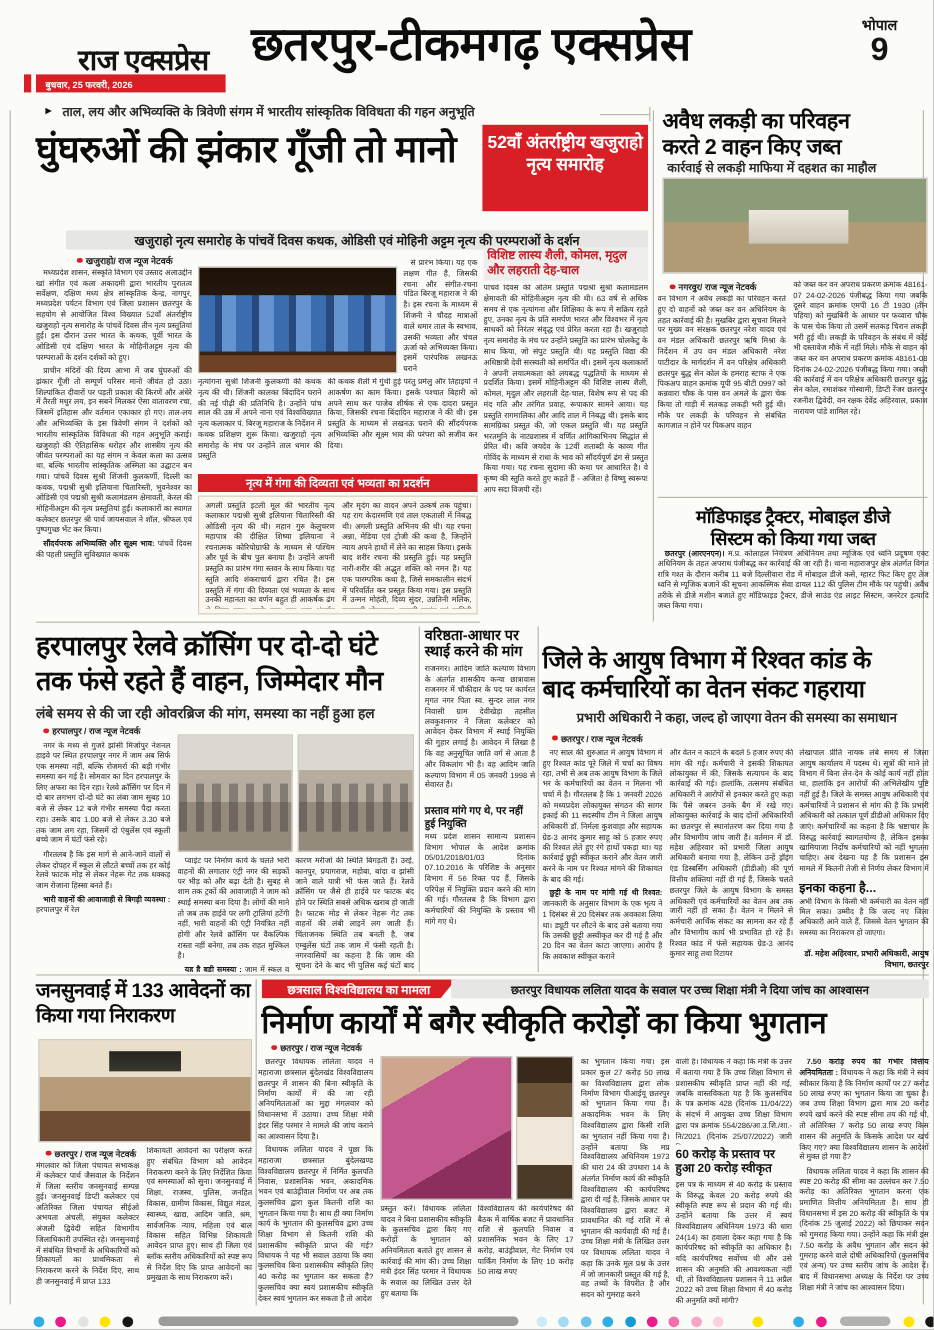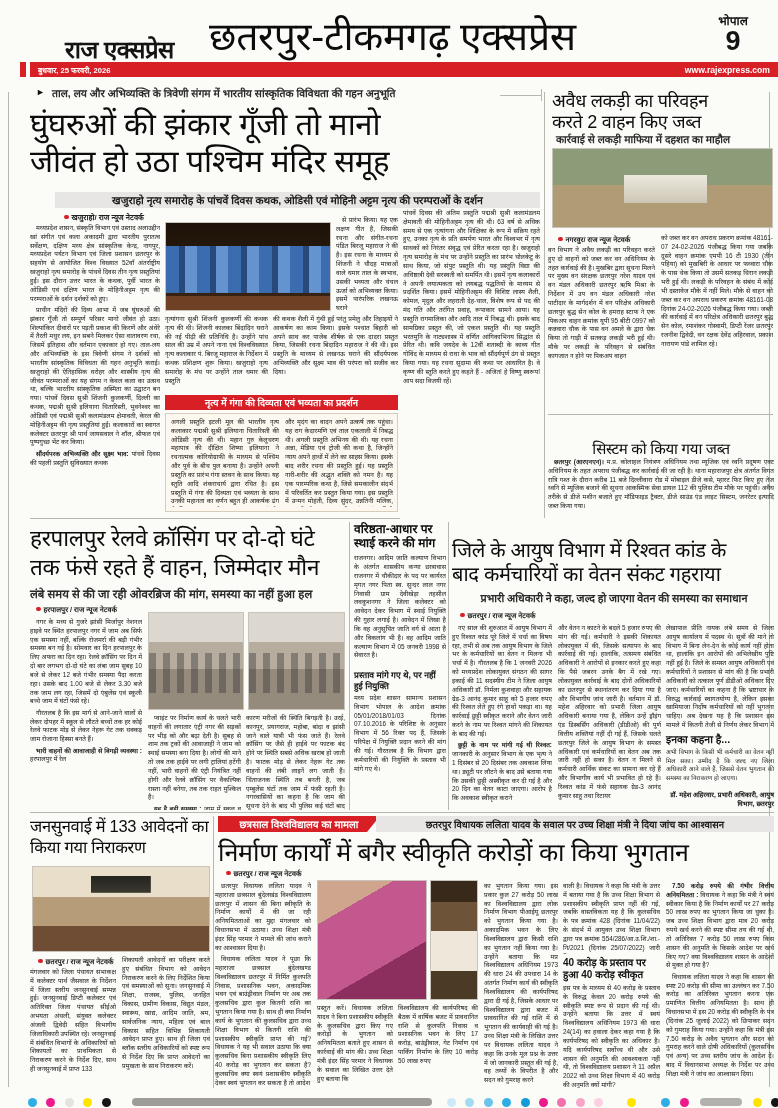--- a/index.html
+++ b/index.html
@@ -1,19 +1,19 @@
 <!DOCTYPE html>
 <html><head>
 <meta charset="utf-8">
 <style>
   html,body{margin:0;padding:0;background:#9a9a9a;}
   .page{position:relative;width:778px;height:1108px;margin:0 auto;background:#fbfbf8;
         font-family:"Liberation Sans","DejaVu Sans",sans-serif;color:#141414;overflow:hidden;}
   .abs{position:absolute;}
-  .hl{font-weight:400;color:#0c0c0c;white-space:nowrap;letter-spacing:-.3px;}
+  .hl{font-weight:700;color:#0c0c0c;white-space:nowrap;letter-spacing:-.3px;}
   .bt{font-size:6.4px;line-height:1.38;text-align:justify;color:#1c1c1c;overflow:hidden;}
   .bt p{margin:0 0 2.5px 0;text-indent:6px;}
   .bt .lead-in{font-weight:bold;}
   .byline{display:flex;align-items:center;gap:3px;font-size:7.6px;font-weight:bold;color:#222;}
   .dot{width:4.5px;height:4.5px;border-radius:50%;background:#d81f26;flex:0 0 auto;}
   .redbar{background:#d81f26;color:#fff;font-weight:bold;display:flex;align-items:center;}
   .graybar{background:#e7e6e4;color:#1b1b1b;font-weight:bold;display:flex;align-items:center;justify-content:center;}
   .rule{position:absolute;background:#b9b6b0;}
   .photo{position:absolute;border:1px solid #c8c4bc;box-sizing:border-box;}
   .ph-dancers{background:
@@ -39,53 +39,51 @@
 <body>
 
 <div class="page">
 
   <div class="abs" style="left:20px;top:62px;width:6px;height:15px;background:#d81f26;"></div>
   <div class="abs" style="left:40px;top:32px;font-size:24px;font-weight:800;letter-spacing:-.5px;margin-left:25px;">राज एक्सप्रेस</div>
   <div class="abs redbar" style="left:30px;top:62px;width:150px;height:15px;font-size:7.6px;padding-left:8px;">बुधवार, 25 फरवरी, 2026</div>
   <div class="abs hl" style="left:170px;top:8px;width:445px;text-align:center;font-size:39px;">छतरपुर-टीकमगढ़ एक्सप्रेस</div>
   <div class="abs" style="left:700px;top:12px;width:66px;text-align:center;font-size:12px;font-weight:800;">भोपाल</div>
   <div class="abs" style="left:700px;top:26px;width:66px;text-align:center;font-size:27px;font-weight:800;">9</div>
-  <div class="abs redbar" style="left:186px;top:62px;width:584px;height:15px;font-size:8.6px;justify-content:flex-end;padding-right:8px;">
-    <span>www.rajexpress.com</span>
-  </div>
 
   <div class="rule" style="left:8px;top:92px;width:1px;height:995px;"></div>
   <div class="rule" style="left:769px;top:92px;width:1px;height:995px;"></div>
 
   <div class="abs" style="left:36px;top:87px;font-size:9px;color:#111;">►</div>
   <div class="abs" style="left:52px;top:86px;font-size:10.5px;font-weight:bold;color:#2b2b2b;text-align:right;">ताल, लय और अभिव्यक्ति के त्रिवेणी संगम में भारतीय सांस्कृतिक विविधता की गहन अनुभूति</div>
   <div class="rule" style="left:500px;top:95px;width:42px;height:1px;"></div>
   <div class="rule" style="left:541px;top:89px;width:1px;height:12px;"></div>
 
   <div class="abs hl" style="left:30px;top:102px;font-size:31px;">घुंघरुओं की झंकार गूँजी तो मानो</div>
-  <div class="abs hl" style="left:30px;top:139px;font-size:31px;">जीवंत हो उठा पश्चिम मंदिर समूह</div>
+  <div class="abs badge" style="left:402px;top:104px;width:138px;height:72px;font-size:14.5px;line-height:1.3;padding-top:6px;box-sizing:border-box;">52वाँ अंतर्राष्ट्रीय खजुराहो नृत्य समारोह</div>
   <div class="abs graybar" style="left:55px;top:192px;width:485px;height:16px;font-size:10.5px;">खजुराहो नृत्य समारोह के पांचवें दिवस कथक, ओडिसी एवं मोहिनी अट्टम नृत्य की परम्पराओं के दर्शन</div>
   <div class="abs byline" style="left:64px;top:212px;">
     <span class="dot"></span>
     <span>खजुराहो/ राज न्यूज नेटवर्क</span>
   </div>
 
   <div class="abs bt" style="left:30px;top:224px;width:130px;height:288px;">
     <p>मध्यप्रदेश शासन, संस्कृति विभाग एवं उस्ताद अलाउद्दीन खां संगीत एवं कला अकादमी द्वारा भारतीय पुरातत्व सर्वेक्षण, दक्षिण मध्य क्षेत्र सांस्कृतिक केन्द्र, नागपुर, मध्यप्रदेश पर्यटन विभाग एवं जिला प्रशासन छतरपुर के सहयोग से आयोजित विश्व विख्यात 52वाँ अंतर्राष्ट्रीय खजुराहो नृत्य समारोह के पांचवें दिवस तीन नृत्य प्रस्तुतियां हुईं। इस दौरान उत्तर भारत के कथक, पूर्वी भारत के ओडिसी एवं दक्षिण भारत के मोहिनीअट्टम नृत्य की परम्पराओं के दर्शन दर्शकों को हुए।</p>
     <p>प्राचीन मंदिरों की दिव्य आभा में जब घुंघरुओं की झंकार गूँजी तो सम्पूर्ण परिसर मानो जीवंत हो उठा। शिल्पांकित दीवारों पर पड़ती प्रकाश की किरणें और अंधेरे में तैरती मधुर लय, इन सबने मिलकर ऐसा वातावरण रचा, जिसमें इतिहास और वर्तमान एकाकार हो गए। ताल-लय और अभिव्यक्ति के इस त्रिवेणी संगम ने दर्शकों को भारतीय सांस्कृतिक विविधता की गहन अनुभूति कराई। खजुराहो की ऐतिहासिक धरोहर और शास्त्रीय नृत्य की जीवंत परम्पराओं का यह संगम न केवल कला का उत्सव था, बल्कि भारतीय सांस्कृतिक अस्मिता का उद्घाटन बन गया। पांचवें दिवस सुश्री शिंजनी कुलकर्णी, दिल्ली का कथक, पद्मश्री सुश्री इलियाना चितारिस्ती, भुवनेश्वर का ओडिसी एवं पद्मश्री सुश्री कलामंडलम क्षेमावती, केरल की मोहिनीअट्टम की नृत्य प्रस्तुतियां हुईं। कलाकारों का स्वागत कलेक्टर छतरपुर श्री पार्थ जायसवाल ने शॉल, श्रीफल एवं पुष्पगुच्छ भेंट कर किया।</p>
     <p><span class="lead-in">सौंदर्यपरक अभिव्यक्ति और सूक्ष्म भाव:</span> <span>पांचवें दिवस की पहली प्रस्तुति सुविख्यात कथक</span></p>
   </div>
 
   <div class="photo ph-dancers" style="left:165px;top:222px;width:166px;height:89px;"></div>
 
   <div class="abs bt" style="left:336px;top:216px;width:62px;height:176px;">
     <p>से प्रारंभ किया। यह एक लक्षण गीत है, जिसकी रचना और संगीत-रचना पंडित बिरजू महाराज ने की है। इस रचना के माध्यम से शिंजनी ने चौदह मात्राओं वाले धमार ताल के स्वभाव, उसकी भव्यता और चंचल ऊर्जा को अभिव्यक्त किया। इसमें पारंपरिक लखनऊ घराने</p>
   </div>
 
   <div class="abs" style="left:403px;top:206px;width:137px;">
+    <div style="background:#efeeec;padding:2px 3px;font-size:10px;font-weight:800;color:#c41e25;line-height:1.2;">विशिष्ट लास्य शैली, कोमल, मृदुल और लहराती देह-चाल</div>
     <div class="bt" style="width:137px;height:268px;margin-top:3px;">पांचवें दिवस की अंतिम प्रस्तुति पद्मश्री सुश्री कलामंडलम क्षेमावती की मोहिनीअट्टम नृत्य की थी। 63 वर्ष से अधिक समय से एक नृत्यांगना और शिक्षिका के रूप में सक्रिय रहते हुए, उनका नृत्य के प्रति समर्पण भारत और विश्वभर में नृत्य साधकों को निरंतर संवृद्ध एवं प्रेरित करता रहा है। खजुराहो नृत्य समारोह के मंच पर उन्होंने प्रस्तुति का प्रारंभ चोलकेटु के साथ किया, जो संपुट प्रस्तुति थी। यह प्रस्तुति विद्या की अधिष्ठात्री देवी सरस्वती को समर्पित थी। इसमें नृत्य कलाकारों ने अपनी लयात्मकता को लयबद्ध पद्धतियों के माध्यम से प्रदर्शित किया। इसमें मोहिनीअट्टम की विशिष्ट लास्य शैली, कोमल, मृदुल और लहराती देह-चाल, विशेष रूप से पद की मंद गति और तरंगित प्रवाह, रूपाकार सामने आया। यह प्रस्तुति रागमालिका और आदि ताल में निबद्ध थी। इसके बाद सामग्रिका प्रस्तुत की, जो एकल प्रस्तुति थी। यह प्रस्तुति भरतमुनि के नाट्यशास्त्र में वर्णित आंगिकाभिनय सिद्धांत से प्रेरित थी। कवि जयदेव के 12वीं शताब्दी के काव्य गीत गोविंद के माध्यम से राधा के भाव को सौंदर्यपूर्ण ढंग से प्रस्तुत किया गया। यह रचना सुदामा की कथा पर आधारित है। वे कृष्ण की स्तुति करते हुए कहते हैं - अजित! हे विष्णु स्वरूप! आप सदा विजयी रहें।</div>
   </div>
 
   <div class="abs bt" style="left:165px;top:315px;width:103px;height:77px;">नृत्यांगना सुश्री शिंजनी कुलकर्णी की कथक नृत्य की थी। शिंजनी कालका बिंदादिन घराने की नई पीढ़ी की प्रतिनिधि है। उन्होंने पांच साल की उम्र में अपने नाना एवं विश्वविख्यात नृत्य कलाकार पं. बिरजू महाराज के निर्देशन में कथक प्रशिक्षण शुरू किया। खजुराहो नृत्य समारोह के मंच पर उन्होंने ताल धमार की प्रस्तुति</div>
   <div class="abs bt" style="left:273px;top:315px;width:125px;height:77px;">की कथक शैली में गुंथी हुई परंतु प्रमेलु और तिहाइयों ने आकर्षण का काम किया। इसके पश्चात बिहारी को अपने साथ कर पाजेब शीर्षक से एक दादरा प्रस्तुत किया, जिसकी रचना बिंदादिन महाराज ने की थी। इस प्रस्तुति के माध्यम से लखनऊ घराने की सौंदर्यपरक अभिव्यक्ति और सूक्ष्म भाव की परंपरा को सजीव कर दिया।</div>
 
   <div class="abs redbar" style="left:165px;top:395px;width:233px;height:15px;font-size:9.5px;justify-content:center;">नृत्य में गंगा की दिव्यता एवं भव्यता का प्रदर्शन</div>
   <div class="abs" style="left:165px;top:413px;width:233px;height:99px;border:1px solid #d8cdbb;background:#fdf8ef;box-sizing:border-box;">
     <div class="bt" style="position:absolute;left:5px;top:4px;width:108px;height:89px;">अगली प्रस्तुति इटली मूल की भारतीय नृत्य कलाकार पद्मश्री सुश्री इलियाना चितारिस्ती की ओडिसी नृत्य की थी। महान गुरु केलुचरण महापात्र की दीक्षित शिष्या इलियाना ने रचनात्मक कोरियोग्राफी के माध्यम से पश्चिम और पूर्व के बीच पुल बनाया है। उन्होंने अपनी प्रस्तुति का प्रारंभ गंगा स्तवन के साथ किया। यह स्तुति आदि शंकराचार्य द्वारा रचित है। इस प्रस्तुति में गंगा की दिव्यता एवं भव्यता के साथ उनकी महानता का वर्णन बहुत ही आकर्षक ढंग से किया गया। इसके बाद शुद्ध नृत्य अंतर्गत पल्लवी की प्रस्तुति दी गई।</div>
     <div class="bt" style="position:absolute;left:119px;top:4px;width:108px;height:89px;">और मृदंग का वादन अपने उत्कर्ष तक पहुंचा। यह राग केदारमणि एवं ताल एकताली में निबद्ध थी। अगली प्रस्तुति अभिनय की थी। यह रचना अन्ना, मेडिया एवं ट्रोजी की कथा है, जिन्होंने न्याय अपने हाथों में लेने का साहस किया। इसके बाद शरीर रचना की प्रस्तुति हुई। यह प्रस्तुति नारी-शरीर की अद्भुत शक्ति को नमन है। यह एक पारम्परिक कथा है, जिसे समकालीन संदर्भ में परिवर्तित कर प्रस्तुत किया गया। इस प्रस्तुति में उन्मन मोहंती, दिव्य सुंदर, उन्नतिनी मलिक, कल्याणी मोहापात्रा, रजाली सामंद एवं सावित्री रामानुजा ने मंच पर नृत्य प्रस्तुति दी।</div>
@@ -98,20 +96,21 @@
   <div class="abs" style="left:556px;top:132px;font-size:10.5px;font-weight:bold;color:#2c2c2c;white-space:nowrap;">कार्रवाई से लकड़ी माफिया में दहशत का माहौल</div>
   <div class="photo ph-timber" style="left:552px;top:148px;width:221px;height:80px;"></div>
   <div class="abs byline" style="left:558px;top:234px;font-size:7.2px;">
     <span class="dot"></span>
     <span>नगरवुर/ राज न्यूज नेटवर्क</span>
   </div>
   <div class="abs bt" style="left:548px;top:246px;width:107px;height:166px;">वन विभाग ने अवैध लकड़ी का परिवहन करते हुए दो वाहनों को जब्त कर वन अधिनियम के तहत कार्रवाई की है। मुखबिर द्वारा सूचना मिलने पर मुख्य वन संरक्षक छतरपुर नरेश यादव एवं वन मंडल अधिकारी छतरपुर ऋषि मिश्रा के निर्देशन में उप वन मंडल अधिकारी नरेश पाटीदार के मार्गदर्शन में वन परिक्षेत्र अधिकारी छतरपुर बुद्ध सेन कोल के हमराह स्टाफ ने एक पिकअप वाहन क्रमांक यूपी 95 बीटी 0997 को कन्नवारा चौक के पास वन अमले के द्वारा चेक किया तो गाड़ी में सतकड़ लकड़ी भरी हुई थी। मौके पर लकड़ी के परिवहन से संबंधित कागजात न होने पर पिकअप वाहन</div>
   <div class="abs bt" style="left:661px;top:234px;width:112px;height:178px;">को जब्त कर वन अपराध प्रकरण क्रमांक 48161-07 24-02-2026 पंजीबद्ध किया गया जबकि दूसरे वाहन क्रमांक एमपी 16 टी 1930 (तीन पहिया) को मुखबिरी के आधार पर फव्वारा चौक के पास चेक किया तो उसमें सतकड़ चिरान लकड़ी भरी हुई थी। लकड़ी के परिवहन के संबंध में कोई भी दस्तावेज मौके में नहीं मिले। मौके से वाहन को जब्त कर वन अपराध प्रकरण क्रमांक 48161-08 दिनांक 24-02-2026 पंजीबद्ध किया गया। जब्ती की कार्रवाई में वन परिक्षेत्र अधिकारी छतरपुर बुद्ध सेन कोल, रमाशंकर गोस्वामी, डिप्टी रेंजर छतरपुर रजनीश द्विवेदी, वन रक्षक देवेंद्र अहिरवाल, प्रकाश नारायण पांडे शामिल रहे।</div>
 
   <div class="rule" style="left:548px;top:414px;width:225px;height:1px;"></div>
+  <div class="abs hl" style="left:548px;top:420px;width:226px;text-align:center;font-size:15px;white-space:normal;">मॉडिफाइड ट्रैक्टर, मोबाइल डीजे</div>
   <div class="abs hl" style="left:548px;top:438px;width:226px;text-align:center;font-size:15px;white-space:normal;">सिस्टम को किया गया जब्त</div>
   <div class="abs bt" style="left:548px;top:458px;width:226px;height:62px;">
     <p><span class="lead-in">छतरपुर (आरएनएन)।</span> <span actable="false">म.प्र. कोलाहल नियंत्रण अधिनियम तथा म्यूजिक एवं ध्वनि प्रदूषण एक्ट अधिनियम के तहत अपराध पंजीबद्ध कर कार्रवाई की जा रही है। थाना महाराजपुर क्षेत्र अंतर्गत विगत रात्रि गश्त के दौरान करीब 11 बजे दिल्लीवारा रोड में मोबाइल डीजे कसे, म्हारट फिट किए हुए तेज ध्वनि से म्यूजिक बजाने की सूचना आकस्मिक सेवा डायल 112 की पुलिस टीम मौके पर पहुंची। अवैध तरीके से डीजे मशीन बजाते हुए मॉडिफाइड ट्रैक्टर, डीजे साउंड एंड लाइट सिस्टम, जनरेटर इत्यादि जब्त किया गया।</span></p>
   </div>
 
   <div class="rule" style="left:30px;top:518px;width:370px;height:1px;"></div>
 
   <div class="abs hl" style="left:30px;top:522px;font-size:22.5px;">हरपालपुर रेलवे क्रॉसिंग पर दो-दो घंटे</div>
   <div class="abs" style="left:30px;top:586px;font-size:11.5px;font-weight:bold;color:#2a2a2a;width:318px;">लंबे समय से की जा रही ओवरब्रिज की मांग, समस्या का नहीं हुआ हल</div>
   <div class="abs hl" style="left:30px;top:551px;font-size:22.5px;">तक फंसे रहते हैं वाहन, जिम्मेदार मौन</div>
@@ -184,21 +183,21 @@
     <p>छतरपुर विधायक ललिता यादव ने महाराजा छत्रसाल बुंदेलखंड विश्वविद्यालय छतरपुर में शासन की बिना स्वीकृति के निर्माण कार्यों में की जा रही अनियमितताओं का मुद्दा मंगलवार को विधानसभा में उठाया। उच्च शिक्षा मंत्री इंदर सिंह परमार ने मामले की जांच कराने का आश्वासन दिया है।</p>
     <p>विधायक ललिता यादव ने पूछा कि महाराजा छत्रसाल बुंदेलखण्ड विश्वविद्यालय छतरपुर में निर्मित कुलपति निवास, प्रशासनिक भवन, अकादमिक भवन एवं बाउंड्रीवाल निर्माण पर अब तक कुलसचिव द्वारा कुल कितनी राशि का भुगतान किया गया है। साथ ही क्या निर्माण कार्य के भुगतान की कुलसचिव द्वारा उच्च शिक्षा विभाग से कितनी राशि की प्रशासकीय स्वीकृति प्राप्त की गई? विधायक ने यह भी सवाल उठाया कि क्या कुलसचिव बिना प्रशासकीय स्वीकृति लिए 40 करोड़ का भुगतान कर सकता है? कुलसचिव क्या स्वयं प्रशासकीय स्वीकृति देकर स्वयं भुगतान कर सकता है तो आदेश</p>
   </div>
   <div class="photo ph-saree" style="left:317px;top:880px;width:110px;height:120px;"></div>
   <div class="photo ph-minister" style="left:430px;top:880px;width:48px;height:120px;"></div>
   <div class="abs bt" style="left:317px;top:1004px;width:76px;height:84px;">प्रस्तुत करें। विधायक ललिता यादव ने बिना प्रशासकीय स्वीकृति के कुलसचिव द्वारा किए गए करोड़ों के भुगतान को अनियमितता बताते हुए शासन से कार्रवाई की मांग की। उच्च शिक्षा मंत्री इंदर सिंह परमार ने विधायक के सवाल का लिखित उत्तर देते हुए बताया कि</div>
   <div class="abs bt" style="left:398px;top:1004px;width:80px;height:84px;">विश्वविद्यालय की कार्यपरिषद की बैठक में वार्षिक बजट में प्रावधानित राशि से कुलपति निवास व प्रशासनिक भवन के लिए 17 करोड़, बाउंड्रीवाल, गेट निर्माण एवं पार्किंग निर्माण के लिए 10 करोड़ 50 लाख रुपए</div>
   <div class="abs bt" style="left:484px;top:882px;width:74px;height:206px;">का भुगतान किया गया। इस प्रकार कुल 27 करोड़ 50 लाख का विश्वविद्यालय द्वारा लोक निर्माण विभाग पीआईयू छतरपुर को भुगतान किया गया है। अकादमिक भवन के लिए विश्वविद्यालय द्वारा किसी राशि का भुगतान नहीं किया गया है। उन्होंने बताया कि मप्र विश्वविद्यालय अधिनियम 1973 की धारा 24 की उपधारा 14 के अंतर्गत निर्माण कार्य की स्वीकृति विश्वविद्यालय की कार्यपरिषद द्वारा दी गई है, जिसके आधार पर विश्वविद्यालय द्वारा बजट में प्रावधानित की गई राशि में से भुगतान की कार्यवाही की गई है। उच्च शिक्षा मंत्री के लिखित उत्तर पर विधायक ललिता यादव ने कहा कि उनके मूल प्रश्न के उत्तर में जो जानकारी प्रस्तुत की गई है, वह तथ्यों के विपरीत है और सदन को गुमराह करने</div>
   <div class="abs" style="left:563px;top:882px;width:97px;">
     <div class="bt" style="width:97px;height:72px;">वाली है। विधायक ने कहा कि मंत्री के उत्तर में बताया गया है कि उच्च शिक्षा विभाग से प्रशासकीय स्वीकृति प्राप्त नहीं की गई, जबकि वास्तविकता यह है कि कुलसचिव के पत्र क्रमांक 428 (दिनांक 11/04/22) के संदर्भ में आयुक्त उच्च शिक्षा विभाग द्वारा पत्र क्रमांक 554/286/आ.उ.शि./शा.-नि/2021 (दिनांक 25/07/2022) जारी किया गया था।</div>
-    <div style="font-size:10px;font-weight:800;line-height:1.2;margin:3px 0;">40 करोड़ के प्रस्ताव पर हुआ 40 करोड़ स्वीकृत</div>
+    <div style="font-size:10px;font-weight:800;line-height:1.2;margin:3px 0;">60 करोड़ के प्रस्ताव पर हुआ 20 करोड़ स्वीकृत</div>
     <div class="bt" style="width:97px;height:104px;">इस पत्र के माध्यम से 40 करोड़ के प्रस्ताव के विरुद्ध केवल 20 करोड़ रुपये की स्वीकृति स्पष्ट रूप से प्रदान की गई थी। उन्होंने बताया कि उत्तर में स्वयं विश्वविद्यालय अधिनियम 1973 की धारा 24(14) का हवाला देकर कहा गया है कि कार्यपरिषद को स्वीकृति का अधिकार है। यदि कार्यपरिषद सर्वोच्च थी और उसे शासन की अनुमति की आवश्यकता नहीं थी, तो विश्वविद्यालय प्रशासन ने 11 अप्रैल 2022 को उच्च शिक्षा विभाग में 40 करोड़ की अनुमति क्यों मांगी?</div>
   </div>
   <div class="abs bt" style="left:666px;top:882px;width:108px;height:206px;">
     <p><span class="lead-in">7.50 करोड़ रुपये की गंभीर वित्तीय अनियमितता :</span> <span>विधायक ने कहा कि मंत्री ने स्वयं स्वीकार किया है कि निर्माण कार्यों पर 27 करोड़ 50 लाख रुपए का भुगतान किया जा चुका है। जब उच्च शिक्षा विभाग द्वारा मात्र 20 करोड़ रुपये खर्च करने की स्पष्ट सीमा तय की गई थी, तो अतिरिक्त 7 करोड़ 50 लाख रुपए किस शासन की अनुमति के किसके आदेश पर खर्च किए गए? क्या विश्वविद्यालय शासन के आदेशों से मुक्त हो गया है?</span></p>
     <p>विधायक ललिता यादव ने कहा कि शासन की स्पष्ट 20 करोड़ की सीमा का उल्लंघन कर 7.50 करोड़ का अतिरिक्त भुगतान करना एक प्रमाणित वित्तीय अनियमितता है। साथ ही विधानसभा में इस 20 करोड़ की स्वीकृति के पत्र (दिनांक 25 जुलाई 2022) को छिपाकर सदन को गुमराह किया गया। उन्होंने कहा कि मंत्री इस 7.50 करोड़ के अवैध भुगतान और सदन को गुमराह करने वाले दोषी अधिकारियों (कुलसचिव एवं अन्य) पर उच्च स्तरीय जांच के आदेश दें। बाद में विधानसभा अध्यक्ष के निर्देश पर उच्च शिक्षा मंत्री ने जांच का आश्वासन दिया।</p>
   </div>
 
   <div class="abs" style="left:28px;top:1093px;width:730px;height:12px;white-space:nowrap;">
     <span class="mark" style="background:#2eaee4;"></span>
     <span class="mark" style="background:#ec1a8b;"></span>

